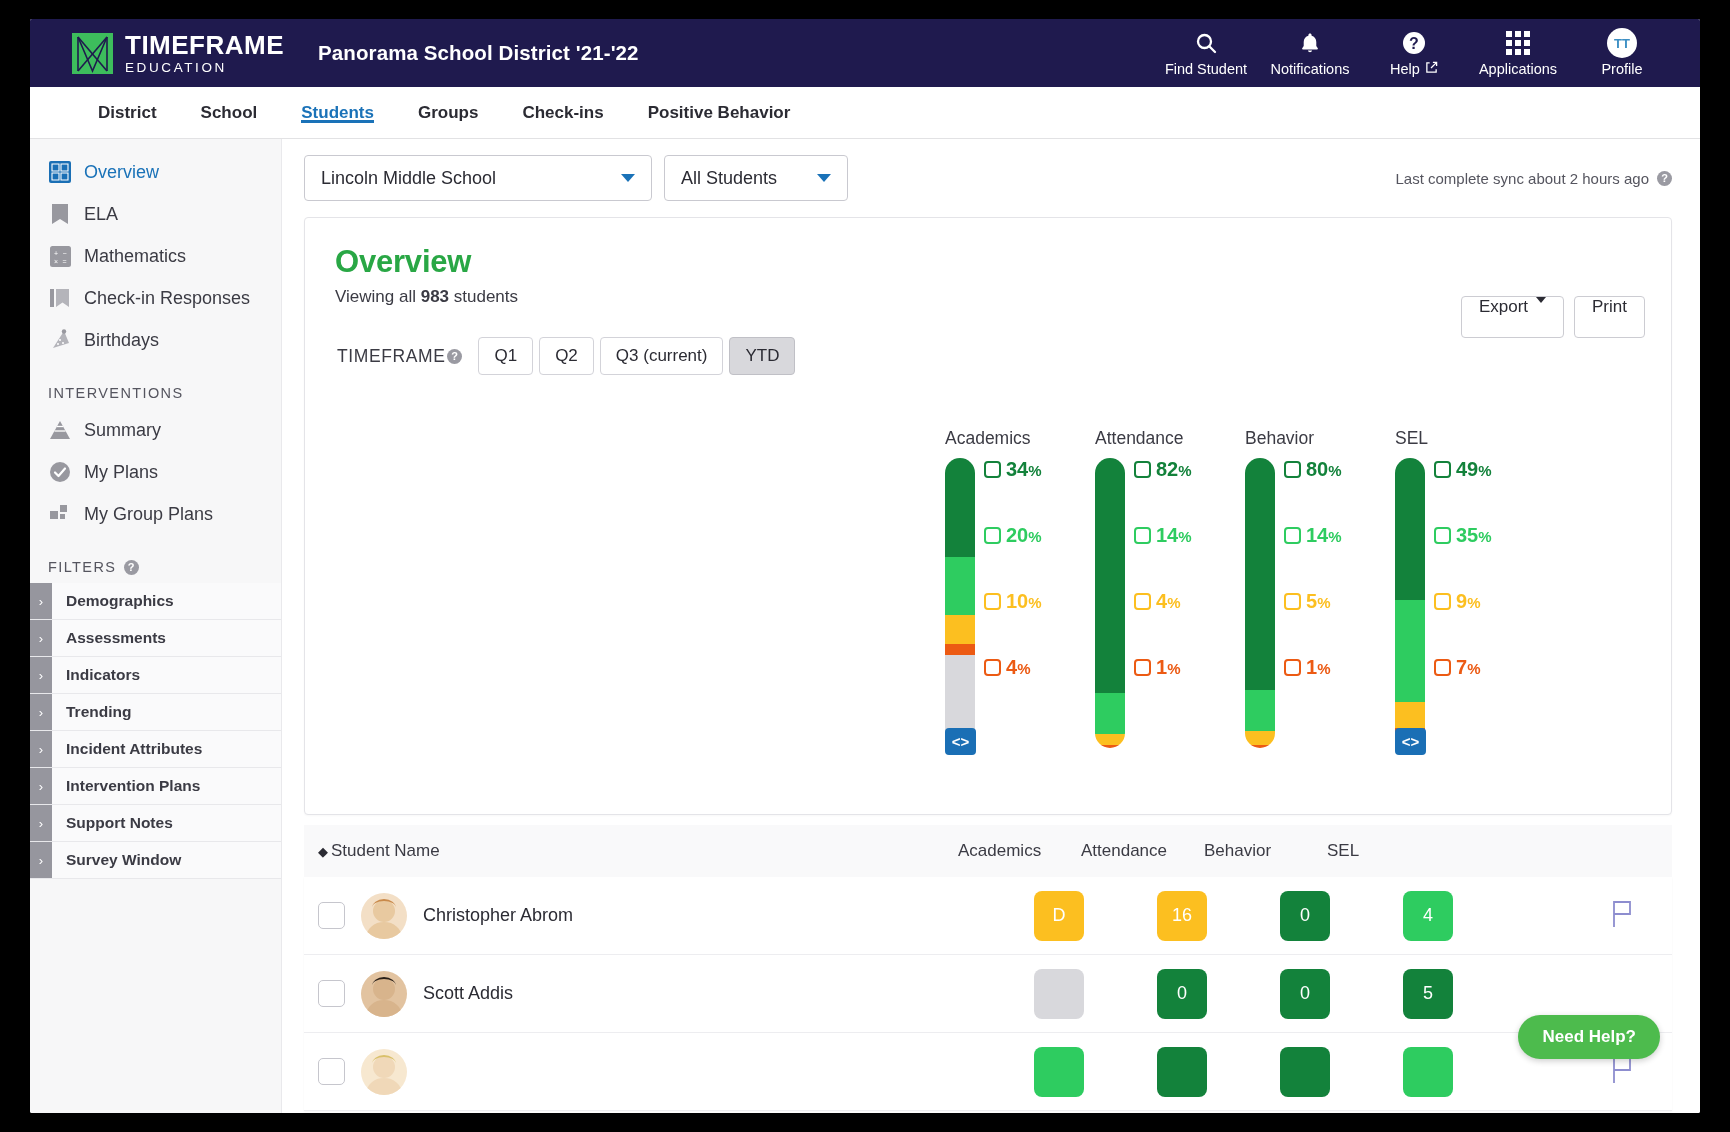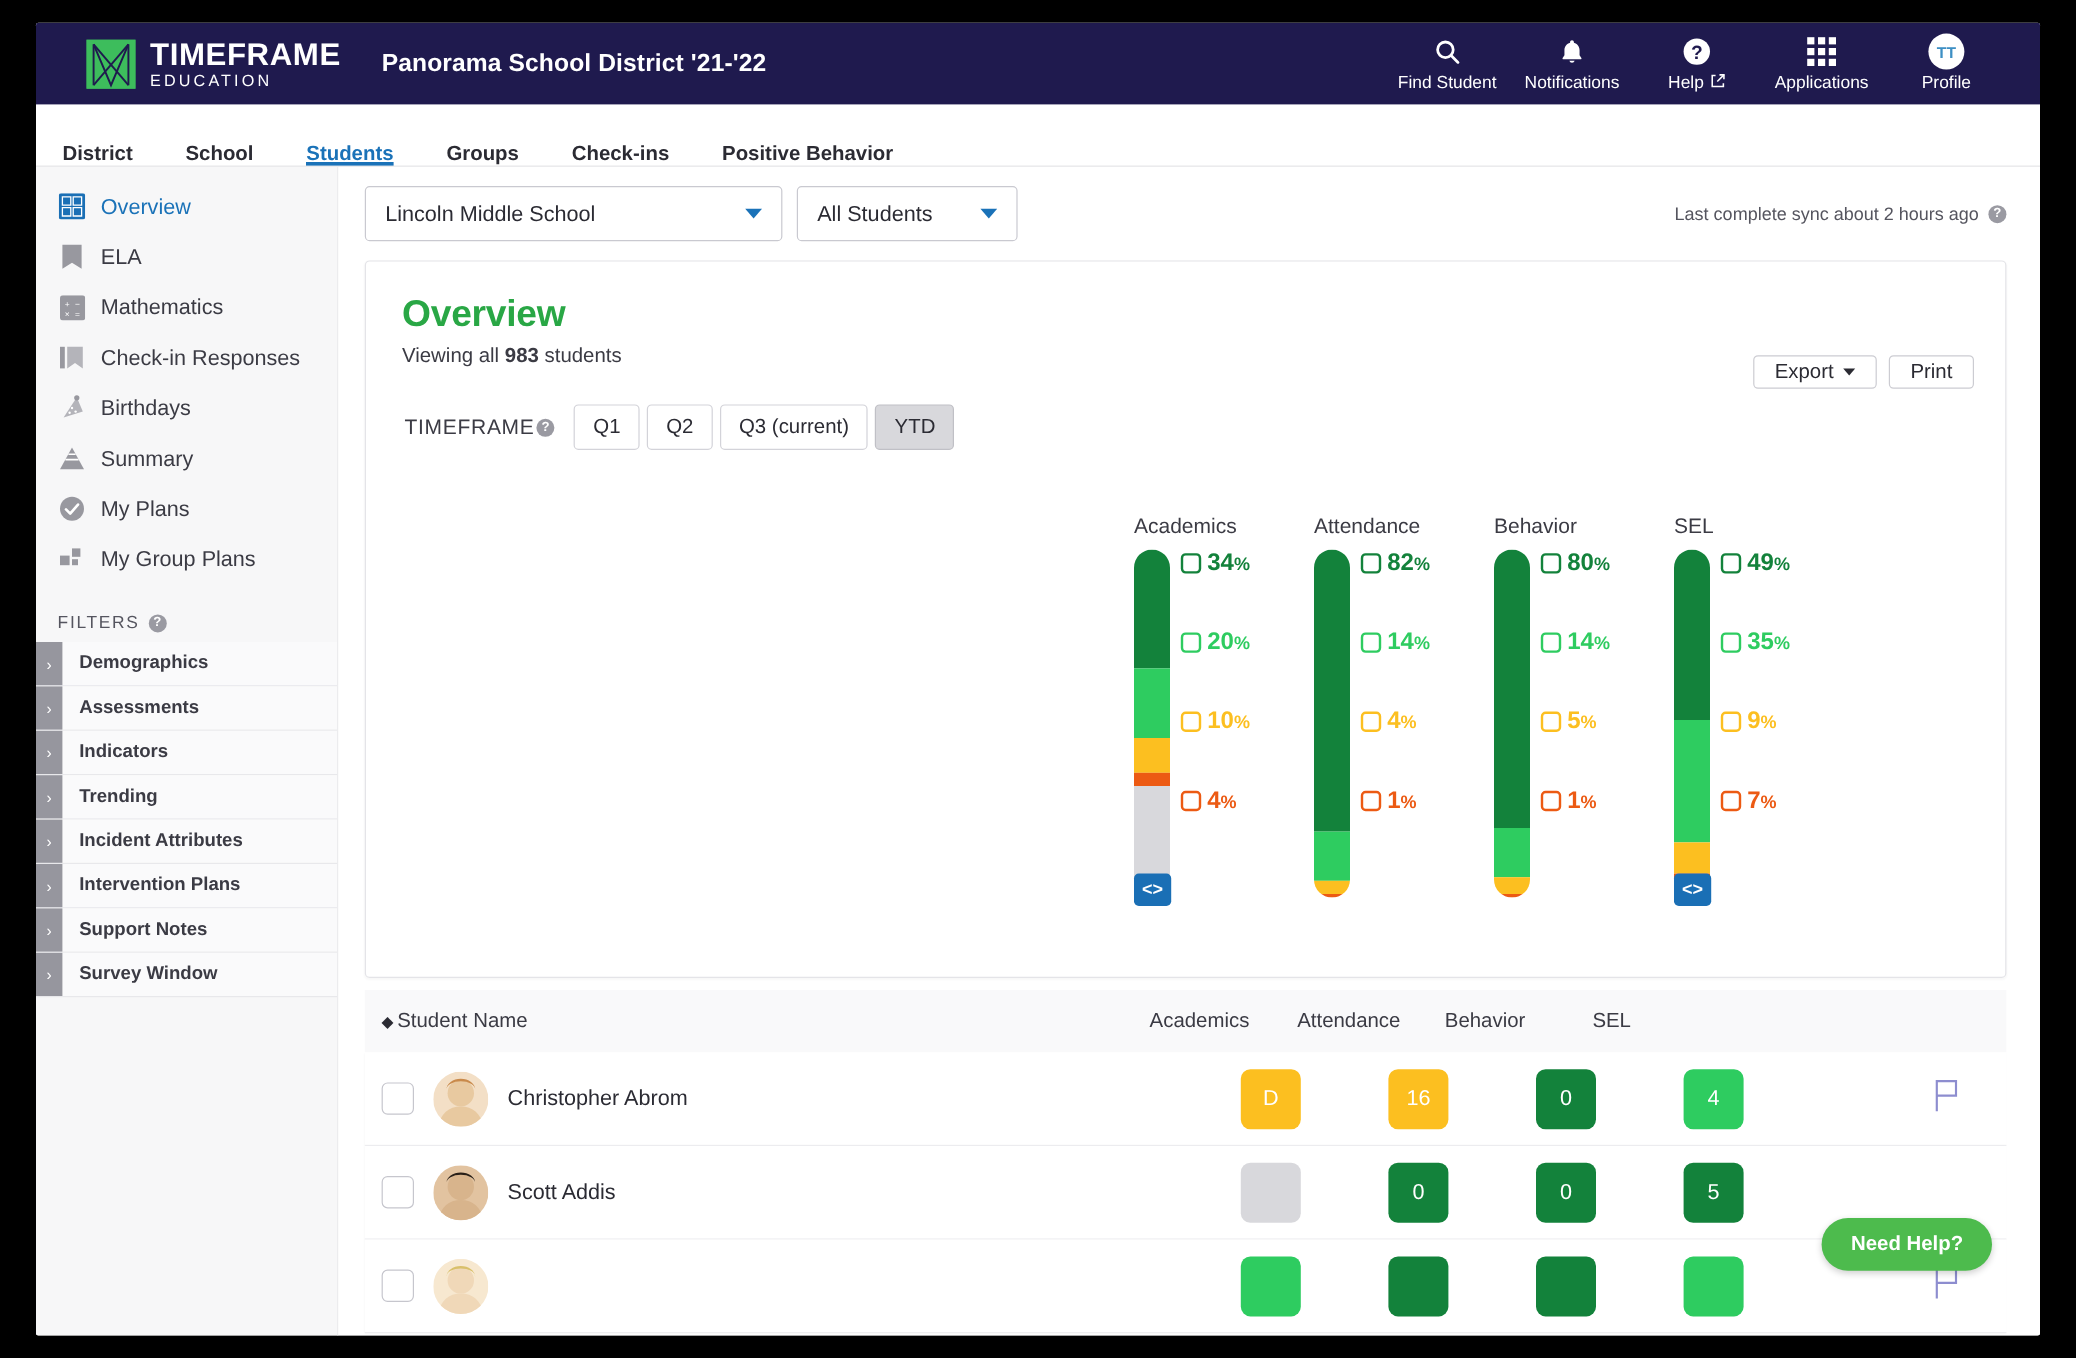--- a/index.html
+++ b/index.html
@@ -59,21 +59,21 @@
     background: #fff; color: #3d8fc4; font-size: 13px; font-weight: bold;
     display: flex; align-items: center; justify-content: center;
   }
   .grid-icon { display: grid; grid-template-columns: repeat(3, 6px); gap: 3px; }
   .grid-icon i { width: 6px; height: 6px; background: #fff; display:block; }
 
   
   .maintabs {
     height: 52px; background: #fff;
     border-bottom: 1px solid #e2e2e4;
-    display: flex; align-items: flex-end; 
+    display: flex; align-items: center; padding-left: 46px;
     box-shadow: 0 1px 2px rgba(0,0,0,0.04);
   }
   .maintab {
     display: flex; align-items: center; padding: 0 22px;
     font-size: 17px; font-weight: bold; color: #2b2b33;
     cursor: pointer; position: relative;
   }
   .maintab.active { color: #1a72b8; }
   .maintab.active::after {
     content: ''; position: absolute; left: 22px; right: 22px; bottom: 0;
@@ -148,22 +148,22 @@
     border: 1px solid #e4e4e8; border-radius: 4px;
     background: #fff; box-shadow: 0 1px 2px rgba(0,0,0,0.03);
     height: 598px; position: relative;
   }
   .card-head { padding: 26px 30px 0 30px; position: relative; }
   .card-title { font-size: 31px; font-weight: bold; color: #29a745; letter-spacing:-0.2px; }
   .card-sub { font-size: 17px; color: #3b3b44; margin-top: 7px; }
   .card-sub b { font-weight: bold; }
   .headbtns { position: absolute; right: 26px; top: 78px; display: flex; gap: 10px; }
   .btn {
-    height: 28px; border: 1px solid #ccccd2; border-radius: 4px; background: #fff;
-    display: flex; align-items: center; padding: 0 17px;
+    height: 42px; border: 1px solid #ccccd2; border-radius: 4px; background: #fff;
+    display: flex; align-items: flex-start; padding: 0 17px;
     font-size: 17px; color: #2b2b33; cursor: pointer; gap: 8px;
   }
   .caret-sm {
     width: 0; height: 0; border-left: 5px solid transparent;
     border-right: 5px solid transparent; border-top: 6px solid #2b2b33;
   }
 
   .timeframe {
     display: flex; align-items: center; gap: 16px;
     padding: 30px 0 0 32px;
@@ -406,20 +406,21 @@
               <path d="M15 2 L4 19 L20 14z" fill="#b4b4ba"></path>
               <circle cx="15" cy="2.5" r="2.2" fill="#98989f"></circle>
           <circle cx="11" cy="11" r="1" fill="#fff"></circle>
               <circle cx="14" cy="14" r="1" fill="#fff"></circle>
               <circle cx="9" cy="15" r="1" fill="#fff"></circle>
             </svg>
         </span>
         <span>Birthdays</span>
       </div>
 
+      <div class="side-head">INTERVENTIONS</div>
 
       <div class="side-item">
         <span class="side-ico">
           <svg width="22" height="20" viewBox="0 0 22 20">
               <path d="M11 1 L21 19 H1z" fill="#98989f"></path>
               <path d="M5.5 11h11" stroke="#fff" stroke-width="1.3"></path>
               <path d="M8 6.5h6" stroke="#fff" stroke-width="1.3"></path>
             </svg>
         </span>
         <span>Summary</span>

